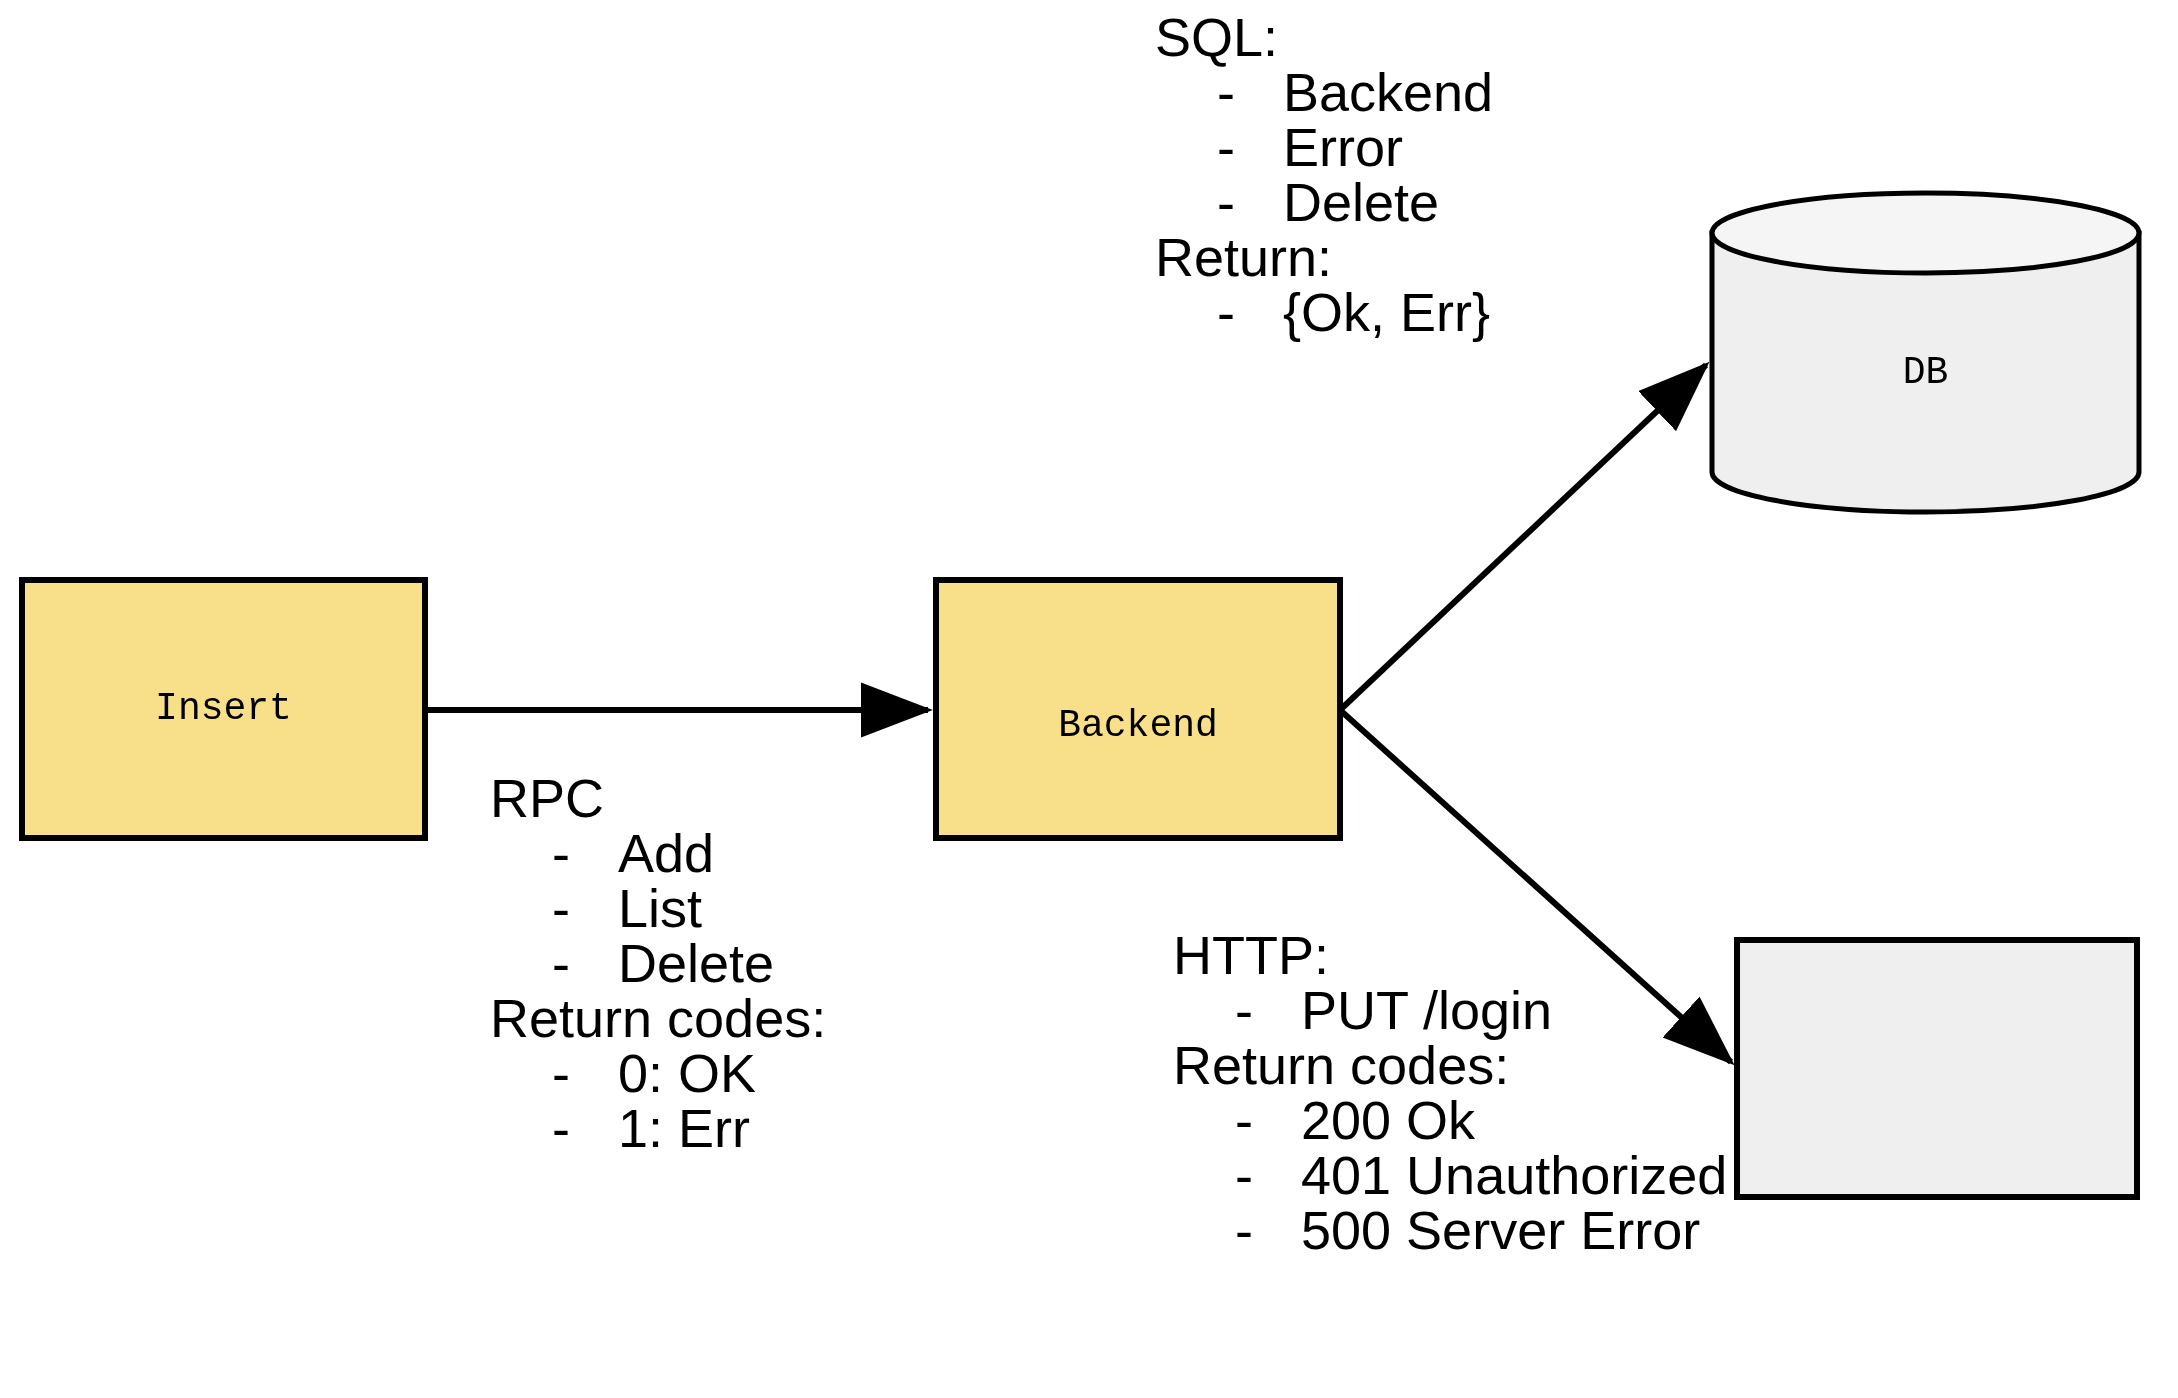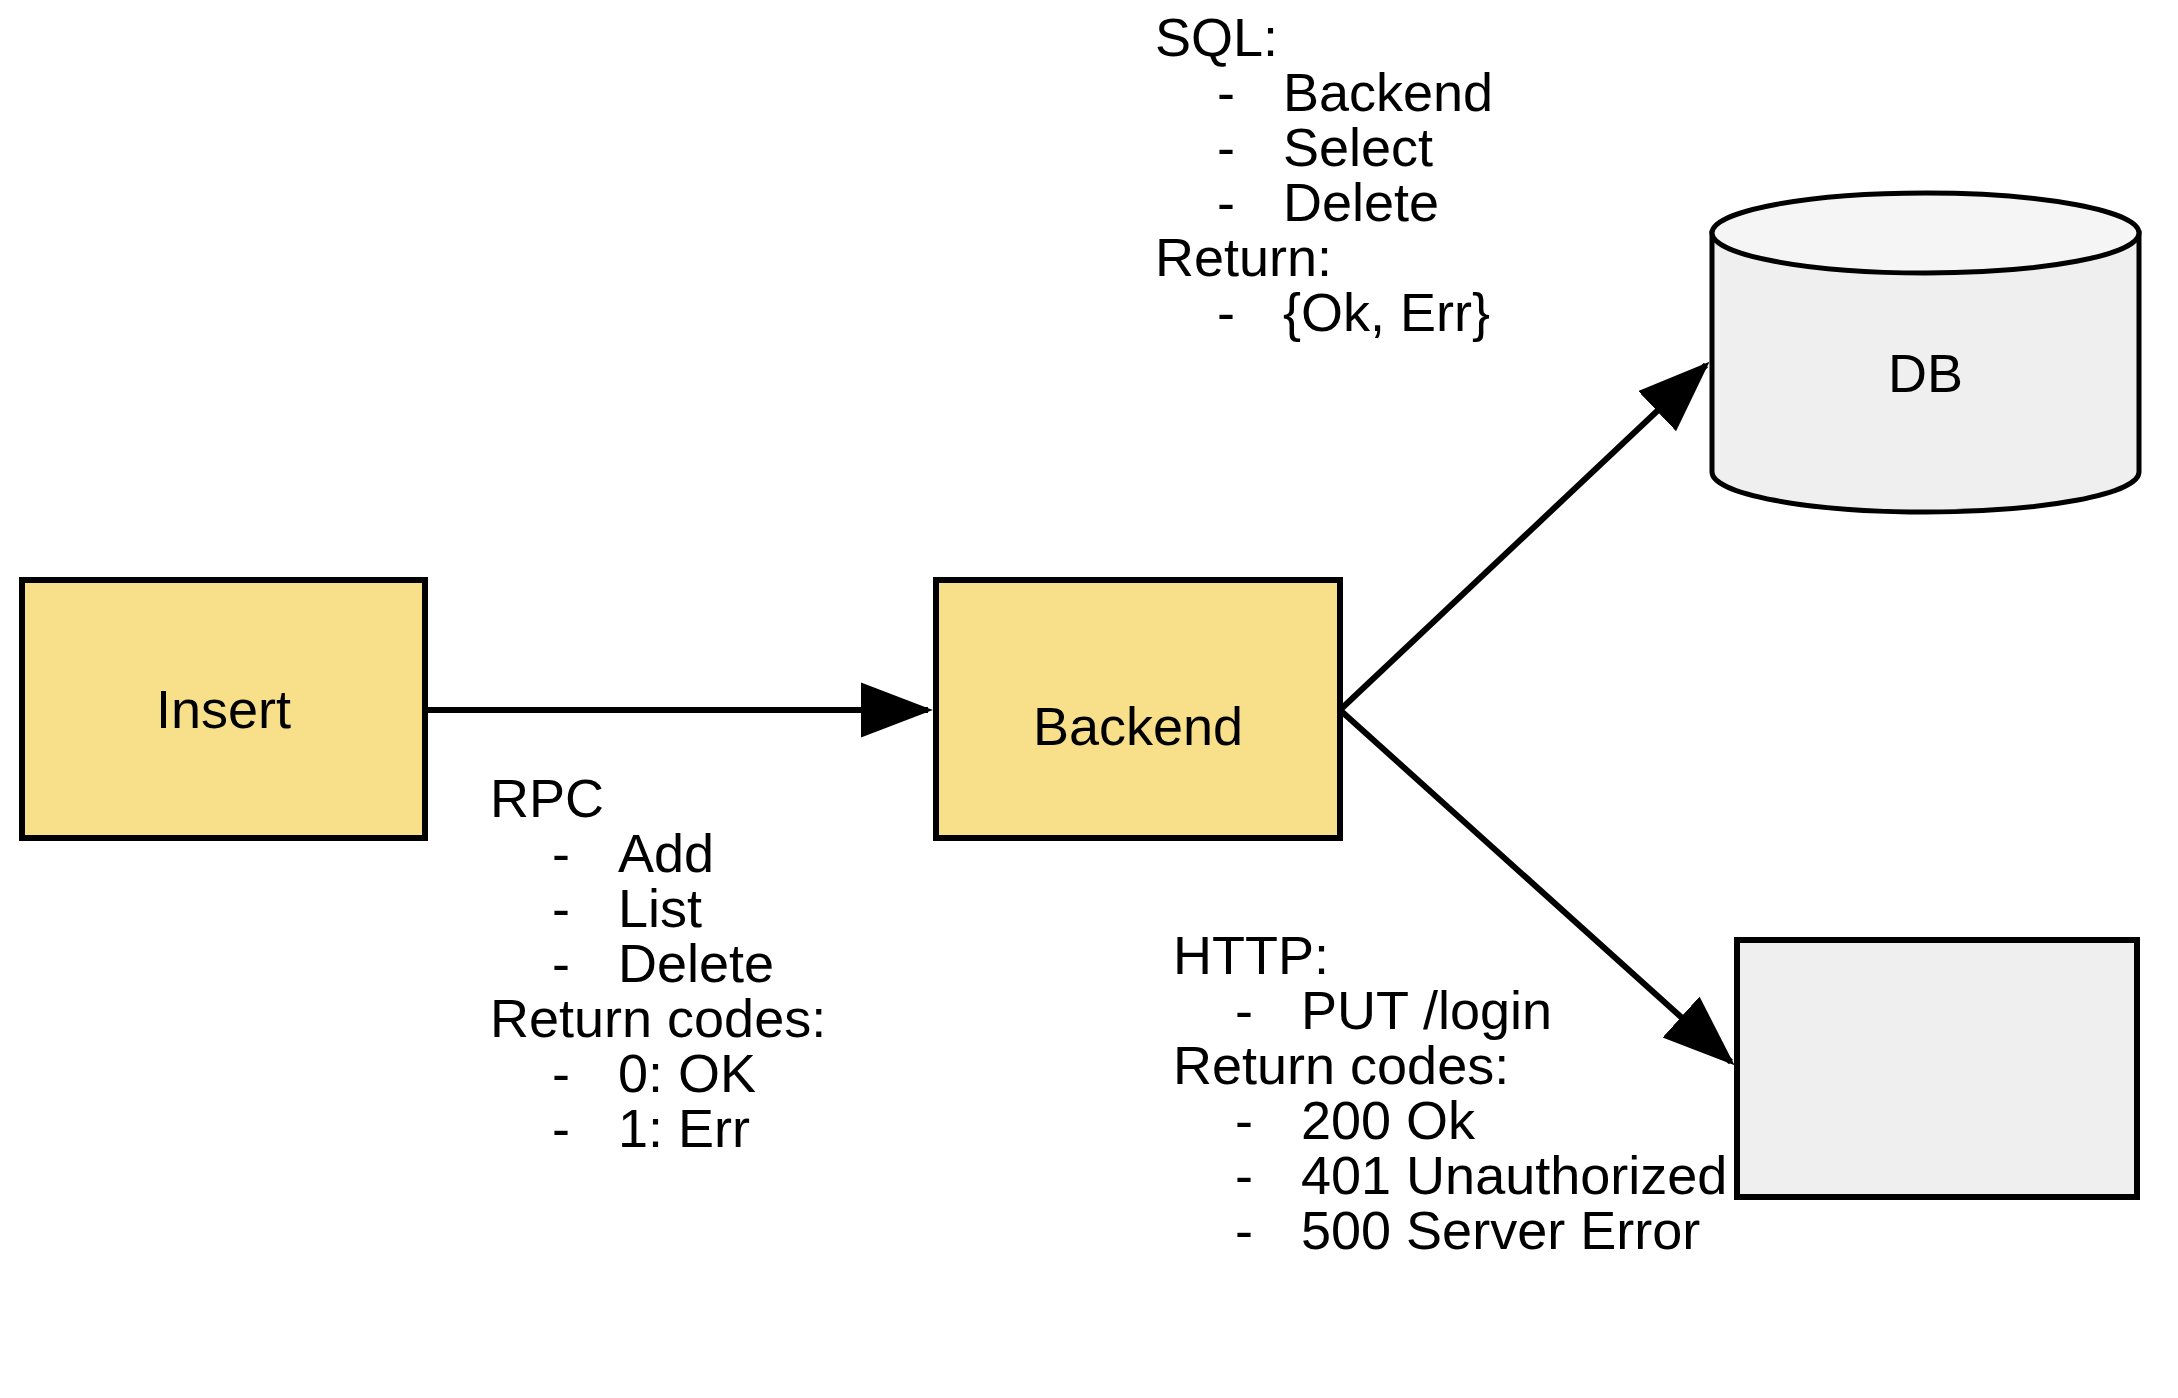--- a/index.html
+++ b/index.html
@@ -22,22 +22,22 @@
     top: 0;
     width: 2178px;
     height: 1398px;
   }
   .node-label {
     position: absolute;
     display: flex;
     align-items: center;
     justify-content: center;
     text-align: left;
-    font-family: Liberation Sans, sans-serif;
-    font-size: 54px;
+    font-family: Liberation Mono, monospace;
+    font-size: 38px;
     line-height: 60px;
     color: #000000;
     white-space: pre-line;
     pointer-events: none;
   }
   .annotation {
     position: absolute;
     font-family: "Liberation Sans", sans-serif;
     font-size: 54px;
     color: #000000;
@@ -103,21 +103,21 @@
 
 
   <div class="annotation" style="left:1155px; top:2px;margin-top:8px;">
     <div class="ann-head">SQL:</div>
     <div class="ann-item">
       <span class="ann-bullet">-</span>
       <span class="ann-text">Backend</span>
     </div>
     <div class="ann-item">
       <span class="ann-bullet">-</span>
-      <span class="ann-text">Select</span>
+      <span class="ann-text">Error</span>
     </div>
     <div class="ann-item">
       <span class="ann-bullet">-</span>
       <span class="ann-text">Delete</span>
     </div>
     <div class="ann-head">Return:</div>
     <div class="ann-item">
       <span class="ann-bullet">-</span>
       <span class="ann-text">{Ok, Err}</span>
     </div>

